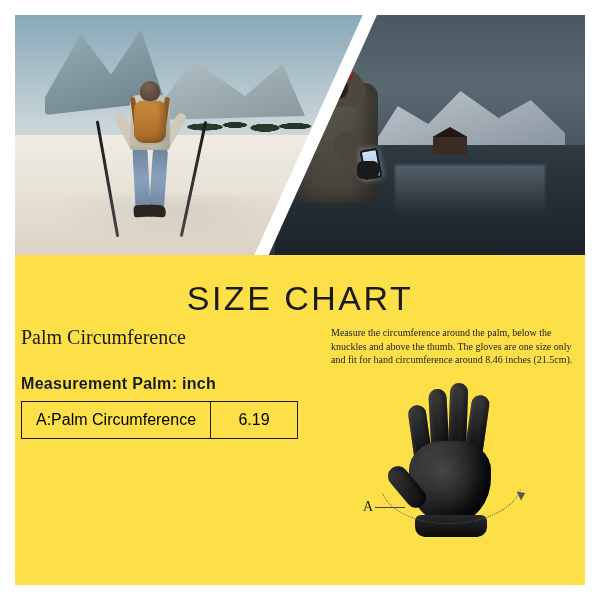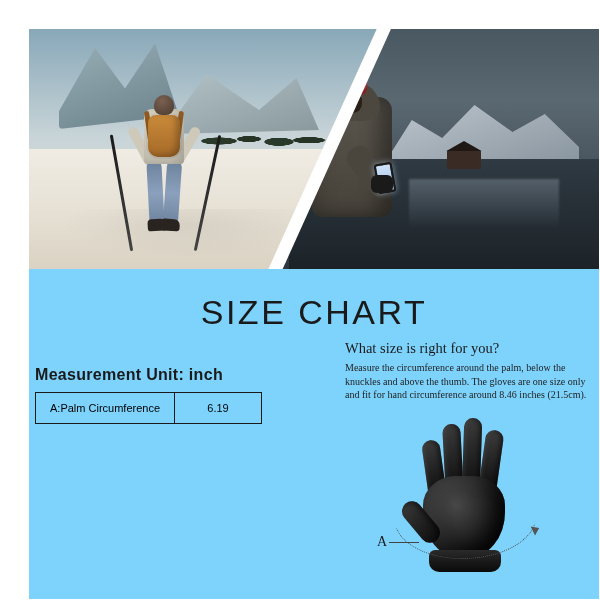--- a/index.html
+++ b/index.html
@@ -7,23 +7,23 @@
     padding: 0;
     width: 600px;
     height: 600px;
     font-family: Arial, Helvetica, sans-serif;
     background: #fff;
     overflow: hidden;
   }
   .canvas {
     width: 570px;
     height: 570px;
-    margin: 29px;
+    margin: 15px;
     position: relative;
-    background: #7dd3fc;
+    background: #fde047;
   }
   .hero {
     width: 570px;
     height: 240px;
     position: relative;
     overflow: hidden;
   }
   .hero-clip {
     position: absolute;
     top: 0;
@@ -175,21 +175,21 @@
     margin-top: 26px;
     color:#1a1a1a;
   }
   table.mt {
     border-collapse: collapse;
     margin-top: 8px;
   }
   table.mt td {
     border: 1.5px solid #1a1a1a;
     padding: 9px 14px;
-    font-size: 11px;
+    font-size: 16px;
   }
   table.mt td.v { text-align:center; width:58px;}
   .q {
     font-family: Georgia, 'Times New Roman', serif;
     font-size: 14.5px;
     color:#1a1a1a;
     margin-bottom: 4px;
   }
   .desc {
     font-family: Georgia, 'Times New Roman', serif;
@@ -281,32 +281,32 @@
         <div class="u-hand"></div>
       </div>
     </div>
     <div class="divider"></div>
   </div>
 
   <div class="title">SIZE CHART</div>
 
   <div class="cols">
     <div class="colL">
-      <div class="mu">Measurement Unit: inch</div>
+      <div class="sub1">Palm Circumference</div>
+      <div class="mu">Measurement Palm: inch</div>
       <table class="mt">
         <tbody>
             <tr>
           <td>A:Palm Circumference</td>
           <td class="v">6.19</td>
         </tr>
       </tbody>
         </table>
     </div>
     <div class="colR">
-      <div class="q">What size is right for you?</div>
       <div class="desc">Measure the circumference around the palm, below the knuckles and above the thumb. The gloves are one size only and fit for hand circumference around 8.46 inches (21.5cm).</div>
       <div class="glove-wrap">
         <div class="glove">
           <div class="finger f1"></div>
           <div class="finger f2"></div>
           <div class="finger f3"></div>
           <div class="finger f4"></div>
           <div class="palm"></div>
           <div class="thumb"></div>
           <div class="cuff"></div>

